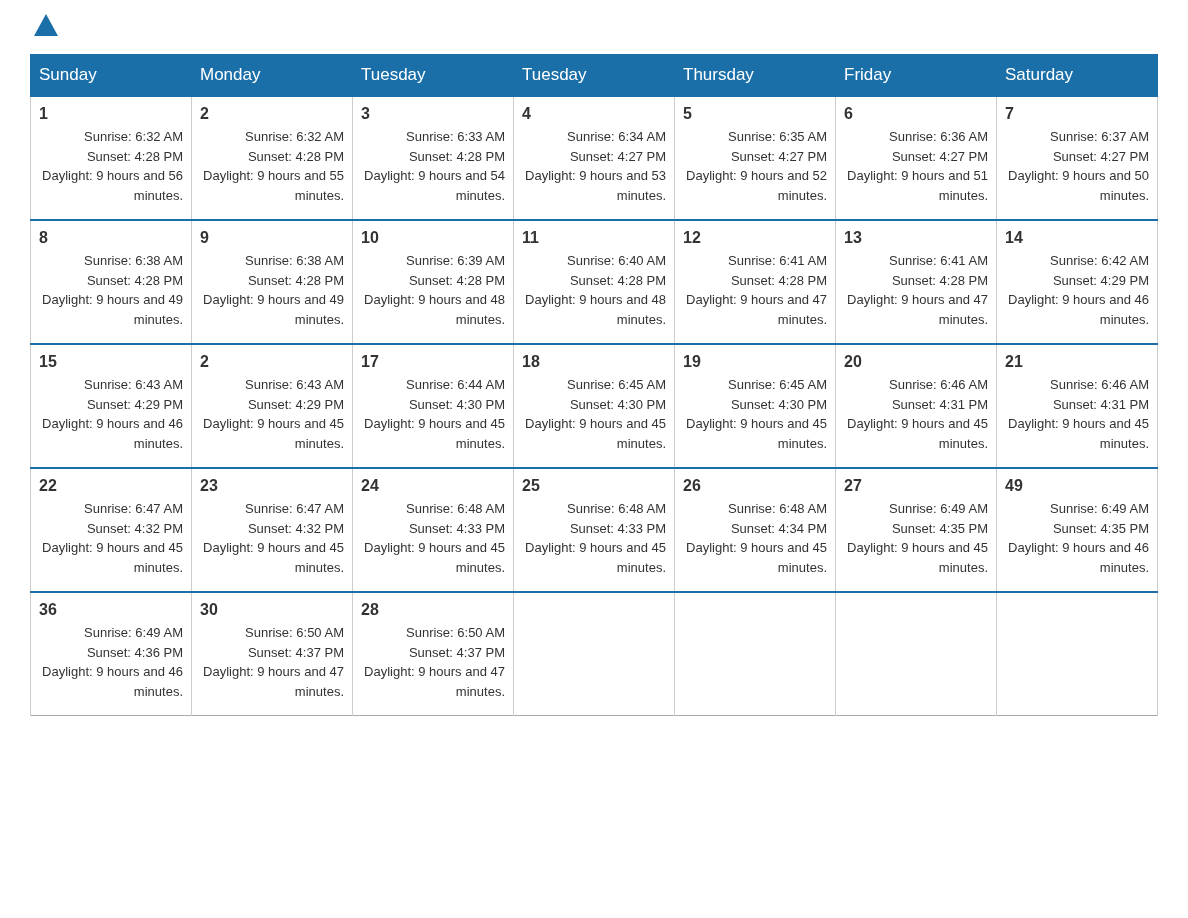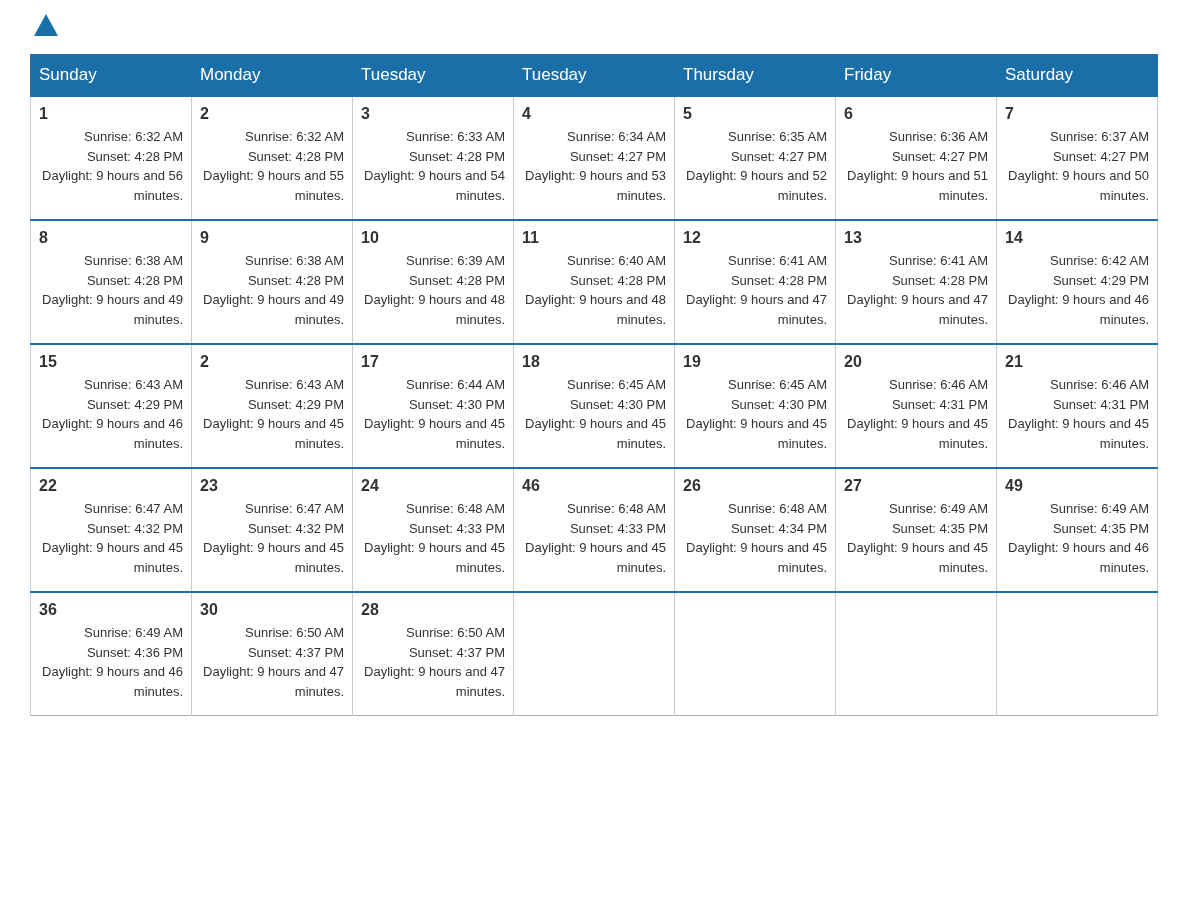--- a/index.html
+++ b/index.html
@@ -274,21 +274,21 @@
           Sunrise: 6:47 AM<br>Sunset: 4:32 PM<br>Daylight: 9 hours and 45 minutes.
         </div>
       </td>
         <td>
         <span class="day-number">24</span>
         <div class="day-info">
           Sunrise: 6:48 AM<br>Sunset: 4:33 PM<br>Daylight: 9 hours and 45 minutes.
         </div>
       </td>
         <td>
-        <span class="day-number">46</span>
+        <span class="day-number">25</span>
         <div class="day-info">
           Sunrise: 6:48 AM<br>Sunset: 4:33 PM<br>Daylight: 9 hours and 45 minutes.
         </div>
       </td>
         <td>
         <span class="day-number">26</span>
         <div class="day-info">
           Sunrise: 6:48 AM<br>Sunset: 4:34 PM<br>Daylight: 9 hours and 45 minutes.
         </div>
       </td>

